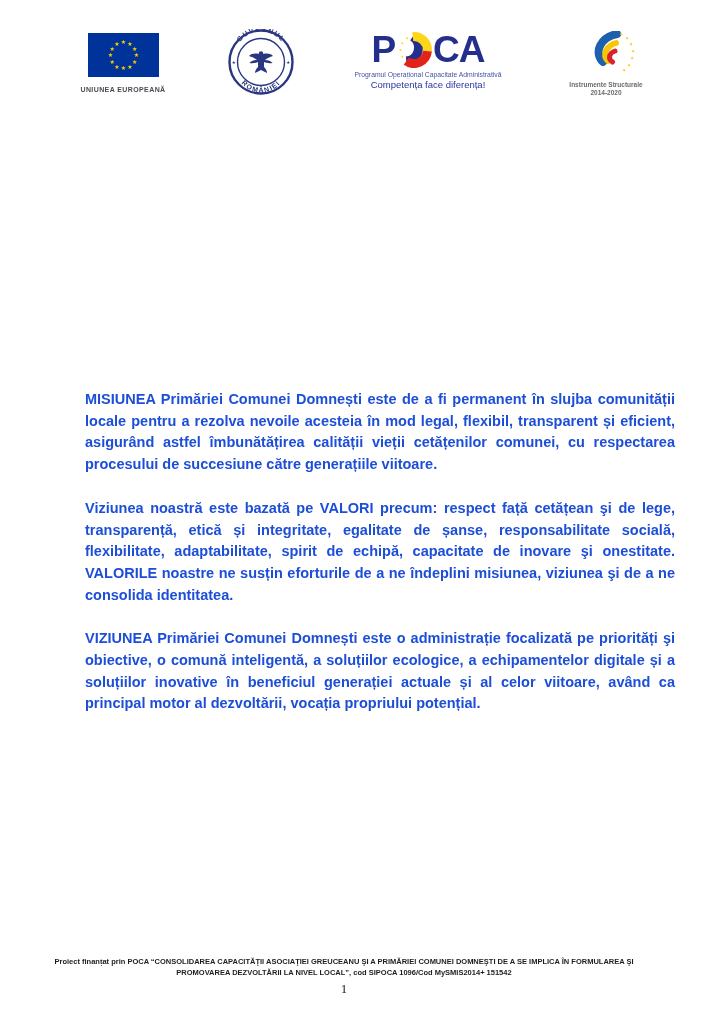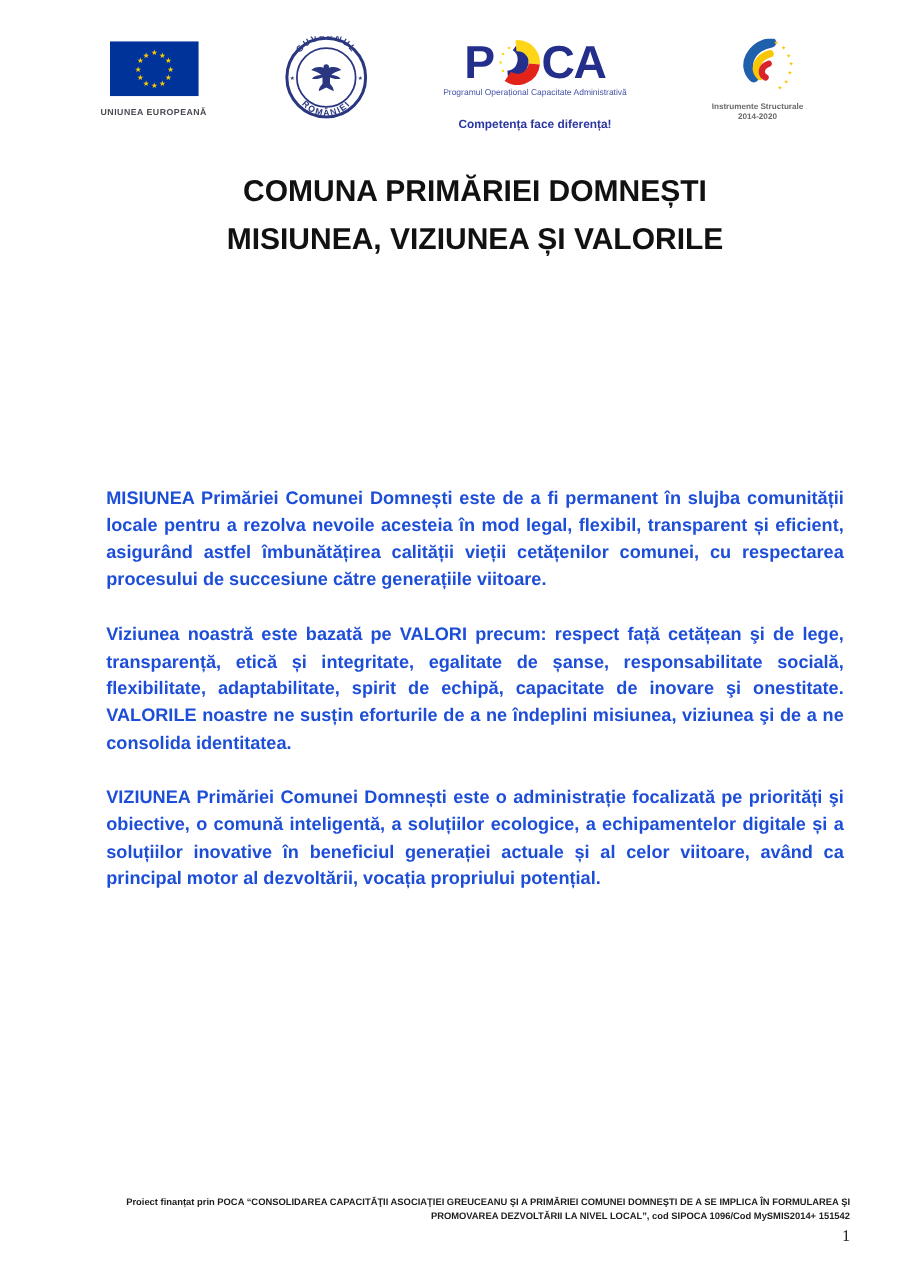--- a/index.html
+++ b/index.html
@@ -18,42 +18,42 @@
   .eu-caption {
     margin-top:5px; font-size:7px; font-weight:bold; letter-spacing:.4px;
     color:#4a4a52; white-space:nowrap;
   }
   .poca-word { display:flex; align-items:center; justify-content:center; height:38px; }
   .poca-letter {
     font-size:37px; font-weight:bold; letter-spacing:-1px;
     color:#242F8C; line-height:36px;
   }
   .poca-subtitle { margin-top:2px; font-size:6.8px; color:#4553a8; white-space:nowrap; }
-  .poca-tagline  { margin-top:16px; font-size:9.5px; font-weight:bold; color:#2936a0; white-space:nowrap; }
+  .poca-tagline  { margin-top:1px; font-size:9.5px; font-weight:normal; color:#2936a0; white-space:nowrap; }
   .is-caption  { margin-top:2px; font-size:6.5px; font-weight:bold; color:#6b6b6b; line-height:8px; }
   .is-caption2 { font-size:6.5px; font-weight:bold; color:#6b6b6b; line-height:8px; }
 
   
   .doc-title {
     position:absolute; left:85px; top:135px; width:590px;
     text-align:center; font-size:24px; font-weight:bold;
     line-height:38px; color:#111111; letter-spacing:0;
   }
   
   .body-text {
     position:absolute; left:85px; top:389px; width:590px;
   }
   .body-text p {
     margin:0 0 22px 0;
     font-size:14.5px; font-weight:bold; line-height:21.7px;
     text-align:justify; color:#1d4ed8; hyphens:none;
   }
   
   .footer {
-    position:absolute; left:60px; top:956px; width:620px; text-align:right;
+    position:absolute; left:34px; top:956px; width:620px; text-align:center;
   }
   .footer-text {
     font-size:7.5px; font-weight:bold; line-height:11px; color:#1d1d1d;
   }
   .page-number {
     margin-top:3px; font-family:"Liberation Serif", serif;
     font-size:13px; color:#1d1d1d;
   }
 </style>
 </head>
@@ -139,24 +139,20 @@
           <text x="56" y="22">✦</text>
         <text x="55" y="29">✦</text>
           <text x="52" y="36">✦</text>
         <text x="47" y="41">✦</text>
       </g>
     </svg>
     <div class="is-caption">Instrumente Structurale</div>
     <div class="is-caption2">2014-2020</div>
   </div>
 
-  <div class="doc-title">
-    <div>COMUNA PRIMĂRIEI DOMNEȘTI</div>
-    <div>MISIUNEA, VIZIUNEA ȘI VALORILE</div>
-  </div>
 
   <div class="body-text">
     <p>MISIUNEA Primăriei Comunei Domnești este de a fi permanent în slujba comunității locale pentru a rezolva nevoile acesteia în mod legal, flexibil, transparent și eficient, asigurând astfel îmbunătățirea calității vieții cetățenilor comunei, cu respectarea procesului de succesiune către generațiile viitoare.</p>
     <p>Viziunea noastră este bazată pe VALORI precum: respect față cetățean şi de lege, transparență, etică și integritate, egalitate de șanse, responsabilitate socială, flexibilitate, adaptabilitate, spirit de echipă, capacitate de inovare şi onestitate. VALORILE noastre ne susțin eforturile de a ne îndeplini misiunea, viziunea şi de a ne consolida identitatea.</p>
     <p>VIZIUNEA Primăriei Comunei Domnești este o administrație focalizată pe priorități şi obiective, o comună inteligentă, a soluțiilor ecologice, a echipamentelor digitale și a soluțiilor inovative în beneficiul generației actuale și al celor viitoare, având ca principal motor al dezvoltării, vocația propriului potențial.</p>
   </div>
 
   <div class="footer">
     <div class="footer-text">Proiect finanțat prin POCA “CONSOLIDAREA CAPACITĂŢII ASOCIAŢIEI GREUCEANU ŞI A PRIMĂRIEI COMUNEI DOMNEŞTI DE A SE IMPLICA ÎN FORMULAREA ŞI PROMOVAREA DEZVOLTĂRII LA NIVEL LOCAL”, cod SIPOCA 1096/Cod MySMIS2014+ 151542</div>
     <div class="page-number">1</div>

